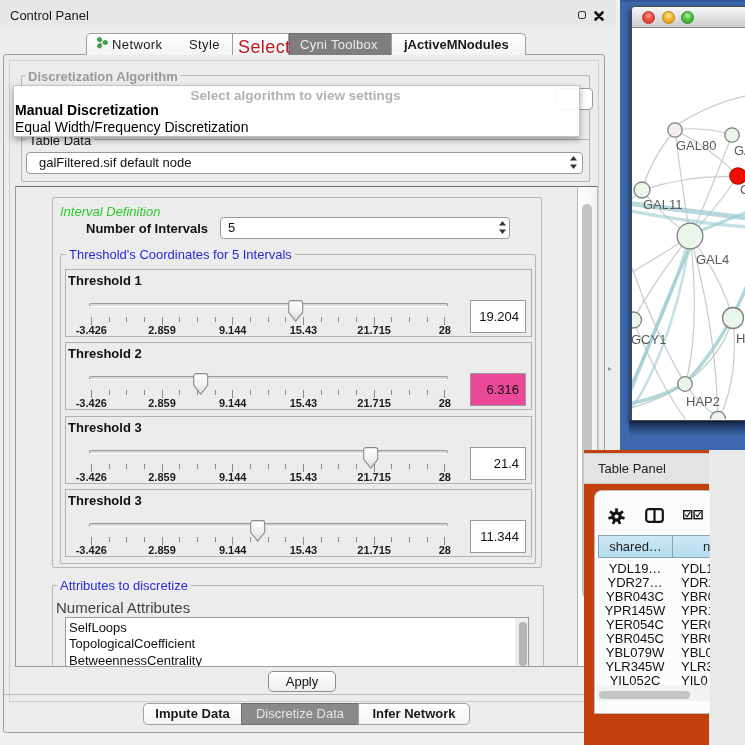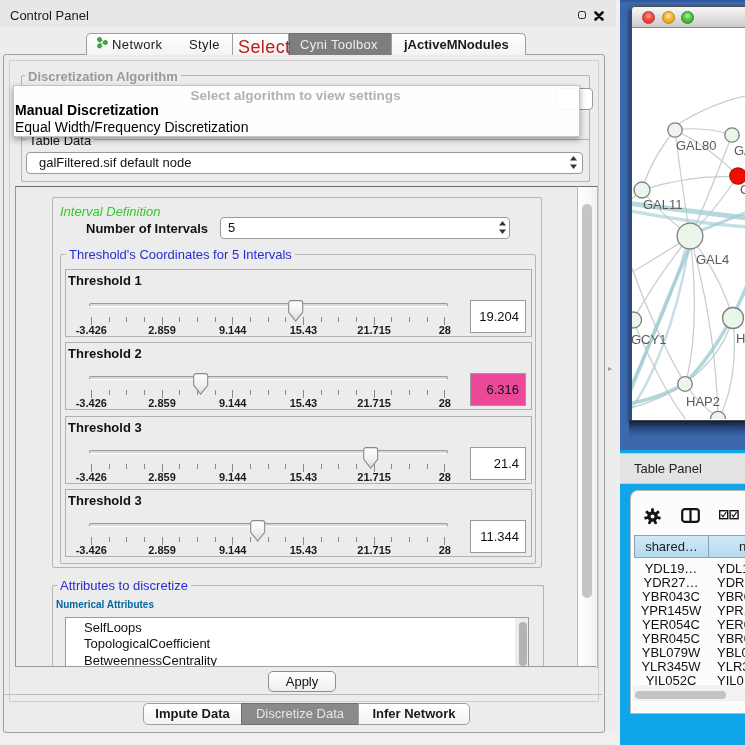--- a/index.html
+++ b/index.html
@@ -146,23 +146,23 @@
 <div class="abs" style="left:91.3px;top:543.5px;transform:translateX(-50%);font-size:11px;font-weight:bold;color:#1a1a1a;">-3.426</div>
 <div class="abs" style="left:162.0px;top:543.5px;transform:translateX(-50%);font-size:11px;font-weight:bold;color:#1a1a1a;">2.859</div>
 <div class="abs" style="left:232.7px;top:543.5px;transform:translateX(-50%);font-size:11px;font-weight:bold;color:#1a1a1a;">9.144</div>
 <div class="abs" style="left:303.4px;top:543.5px;transform:translateX(-50%);font-size:11px;font-weight:bold;color:#1a1a1a;">15.43</div>
 <div class="abs" style="left:374.1px;top:543.5px;transform:translateX(-50%);font-size:11px;font-weight:bold;color:#1a1a1a;">21.715</div>
 <div class="abs" style="left:444.8px;top:543.5px;transform:translateX(-50%);font-size:11px;font-weight:bold;color:#1a1a1a;">28</div>
 <div class="abs" style="left:470px;top:520px;width:48px;height:31px;background:#fff;border:1px solid #9a9a9a;font-size:13px;color:#111;line-height:31px;text-align:right;padding-right:6px;box-sizing:content-box;">11.344</div>
 
   <div class="abs" style="left:52px;top:585px;width:490px;height:81px;border:1px solid #b5b5b5;border-radius:2px;border-bottom:none;"></div>
   <div class="abs" style="left:57px;top:578px;background:#ececec;padding:0 3px;font-size:13px;color:#2a2ad4;">Attributes to discretize</div>
-  <div class="abs" style="left:56px;top:599px;font-size:10px;font-weight:bold;color:#0369a1;">Numerical Attributes</div>
+  <div class="abs" style="left:56px;top:599px;font-size:15px;font-weight:normal;color:#404040;">Numerical Attributes</div>
   <div class="abs" style="left:65px;top:617px;width:462px;height:49px;background:#fff;border:1px solid #9a9a9a;border-bottom:none;">
-    <div style="margin:2px 0 0 18px;font-size:13px;color:#111;line-height:16.3px;">SelfLoops<br>TopologicalCoefficient<br>BetweennessCentrality</div>
+    <div style="margin:2px 0 0 3px;font-size:13px;color:#111;line-height:16.3px;">SelfLoops<br>TopologicalCoefficient<br>BetweennessCentrality</div>
   </div>
   <div class="abs" style="left:515px;top:618px;width:13px;height:48px;background:#ededed;"></div>
   <div class="abs" style="left:518.5px;top:622px;width:8.5px;height:44px;background:#b3b3b3;border-radius:4px;"></div>
 
   <div class="abs" style="left:16px;top:666px;width:580px;height:30px;background:#ececec;border-top:1px solid #9a9a9a;"></div>
   <div class="abs" style="left:268px;top:671px;width:66px;height:19px;background:linear-gradient(#ffffff,#eeeeee);border:1px solid #8d8d8d;border-radius:5px;text-align:center;font-size:13px;color:#111;line-height:19px;">Apply</div>
 
   <div class="abs" style="left:4px;top:694px;width:598px;height:1px;background:#bcbcbc;"></div>
   <div class="abs" style="left:143px;top:703px;width:97px;height:20px;background:linear-gradient(#ffffff,#f3f3f3);border:1px solid #9f9f9f;border-radius:5px 0 0 5px;text-align:center;font-size:13px;font-weight:bold;color:#1a1a1a;line-height:20px;">Impute Data</div>
   <div class="abs" style="left:241px;top:703px;width:116px;height:20px;background:#8a8a8a;border:1px solid #6e6e6e;text-align:center;font-size:13px;color:#e6e6e6;line-height:20px;">Discretize Data</div>
@@ -223,21 +223,21 @@
 <text x="108" y="167" font-size="13" fill="#5a5a5a" font-family="Liberation Sans, sans-serif">CY</text>
 <text x="11" y="182" font-size="13" fill="#5a5a5a" font-family="Liberation Sans, sans-serif">GAL11</text>
 <text x="64" y="237" font-size="13" fill="#5a5a5a" font-family="Liberation Sans, sans-serif">GAL4</text>
 <text x="-1" y="317" font-size="13" fill="#5a5a5a" font-family="Liberation Sans, sans-serif">GCY1</text>
 <text x="104" y="316" font-size="13" fill="#5a5a5a" font-family="Liberation Sans, sans-serif">HA</text>
 <text x="54" y="379" font-size="13" fill="#5a5a5a" font-family="Liberation Sans, sans-serif">HAP2</text>
       </svg>
   </div>
 </div>
 
-<div class="abs" style="left:620px;top:450px;width:125px;height:295px;background:#0ea5e9;">
+<div class="abs" style="left:584px;top:450px;width:125px;height:295px;background:#c2410c;">
   <div class="abs" style="left:0;top:3px;width:125px;height:29px;background:#e3e3e3;border-top:1px solid #cacaca;border-bottom:1px solid #cacaca;"></div>
   <div class="abs" style="left:14px;top:11px;font-size:13px;color:#222;">Table Panel</div>
 
   <div class="abs" style="left:10px;top:40px;width:115px;height:222px;background:#fcfcfc;border:1px solid #b9b9b9;border-right:none;border-radius:8px 0 0 0;overflow:hidden;">
 
     <svg class="abs" style="left:13px;top:17px;" width="17" height="17" viewBox="0 0 17 17">
       <g fill="#141414">
         <circle cx="8.5" cy="8.5" r="5.2"></circle>
         <g id="teeth">
           <rect x="7.1" y="0.2" width="2.8" height="4" rx="0.8"></rect>

